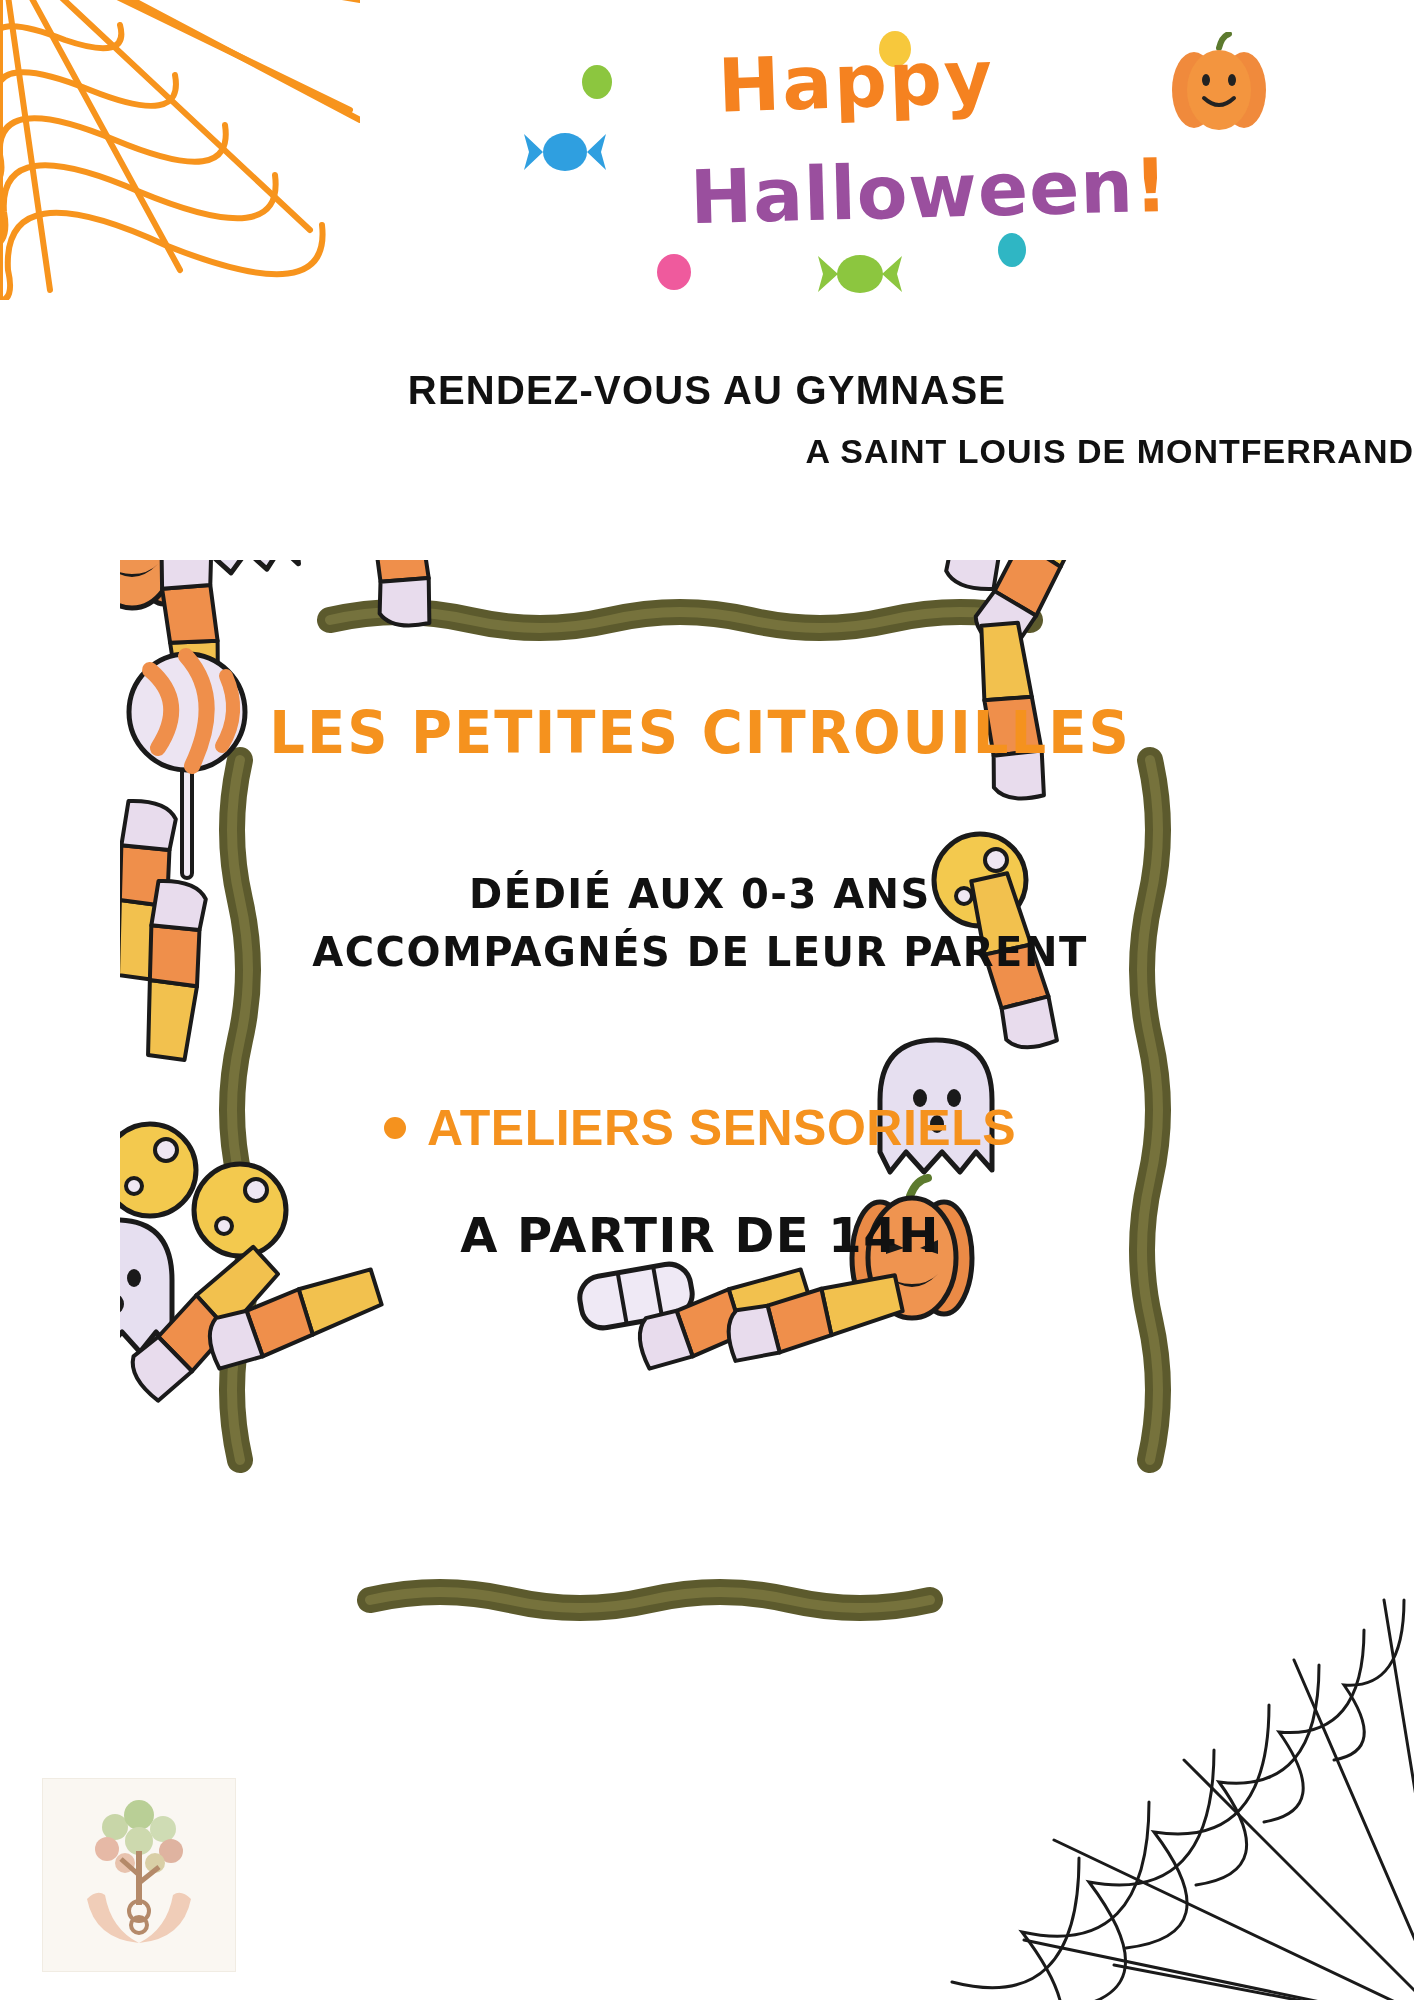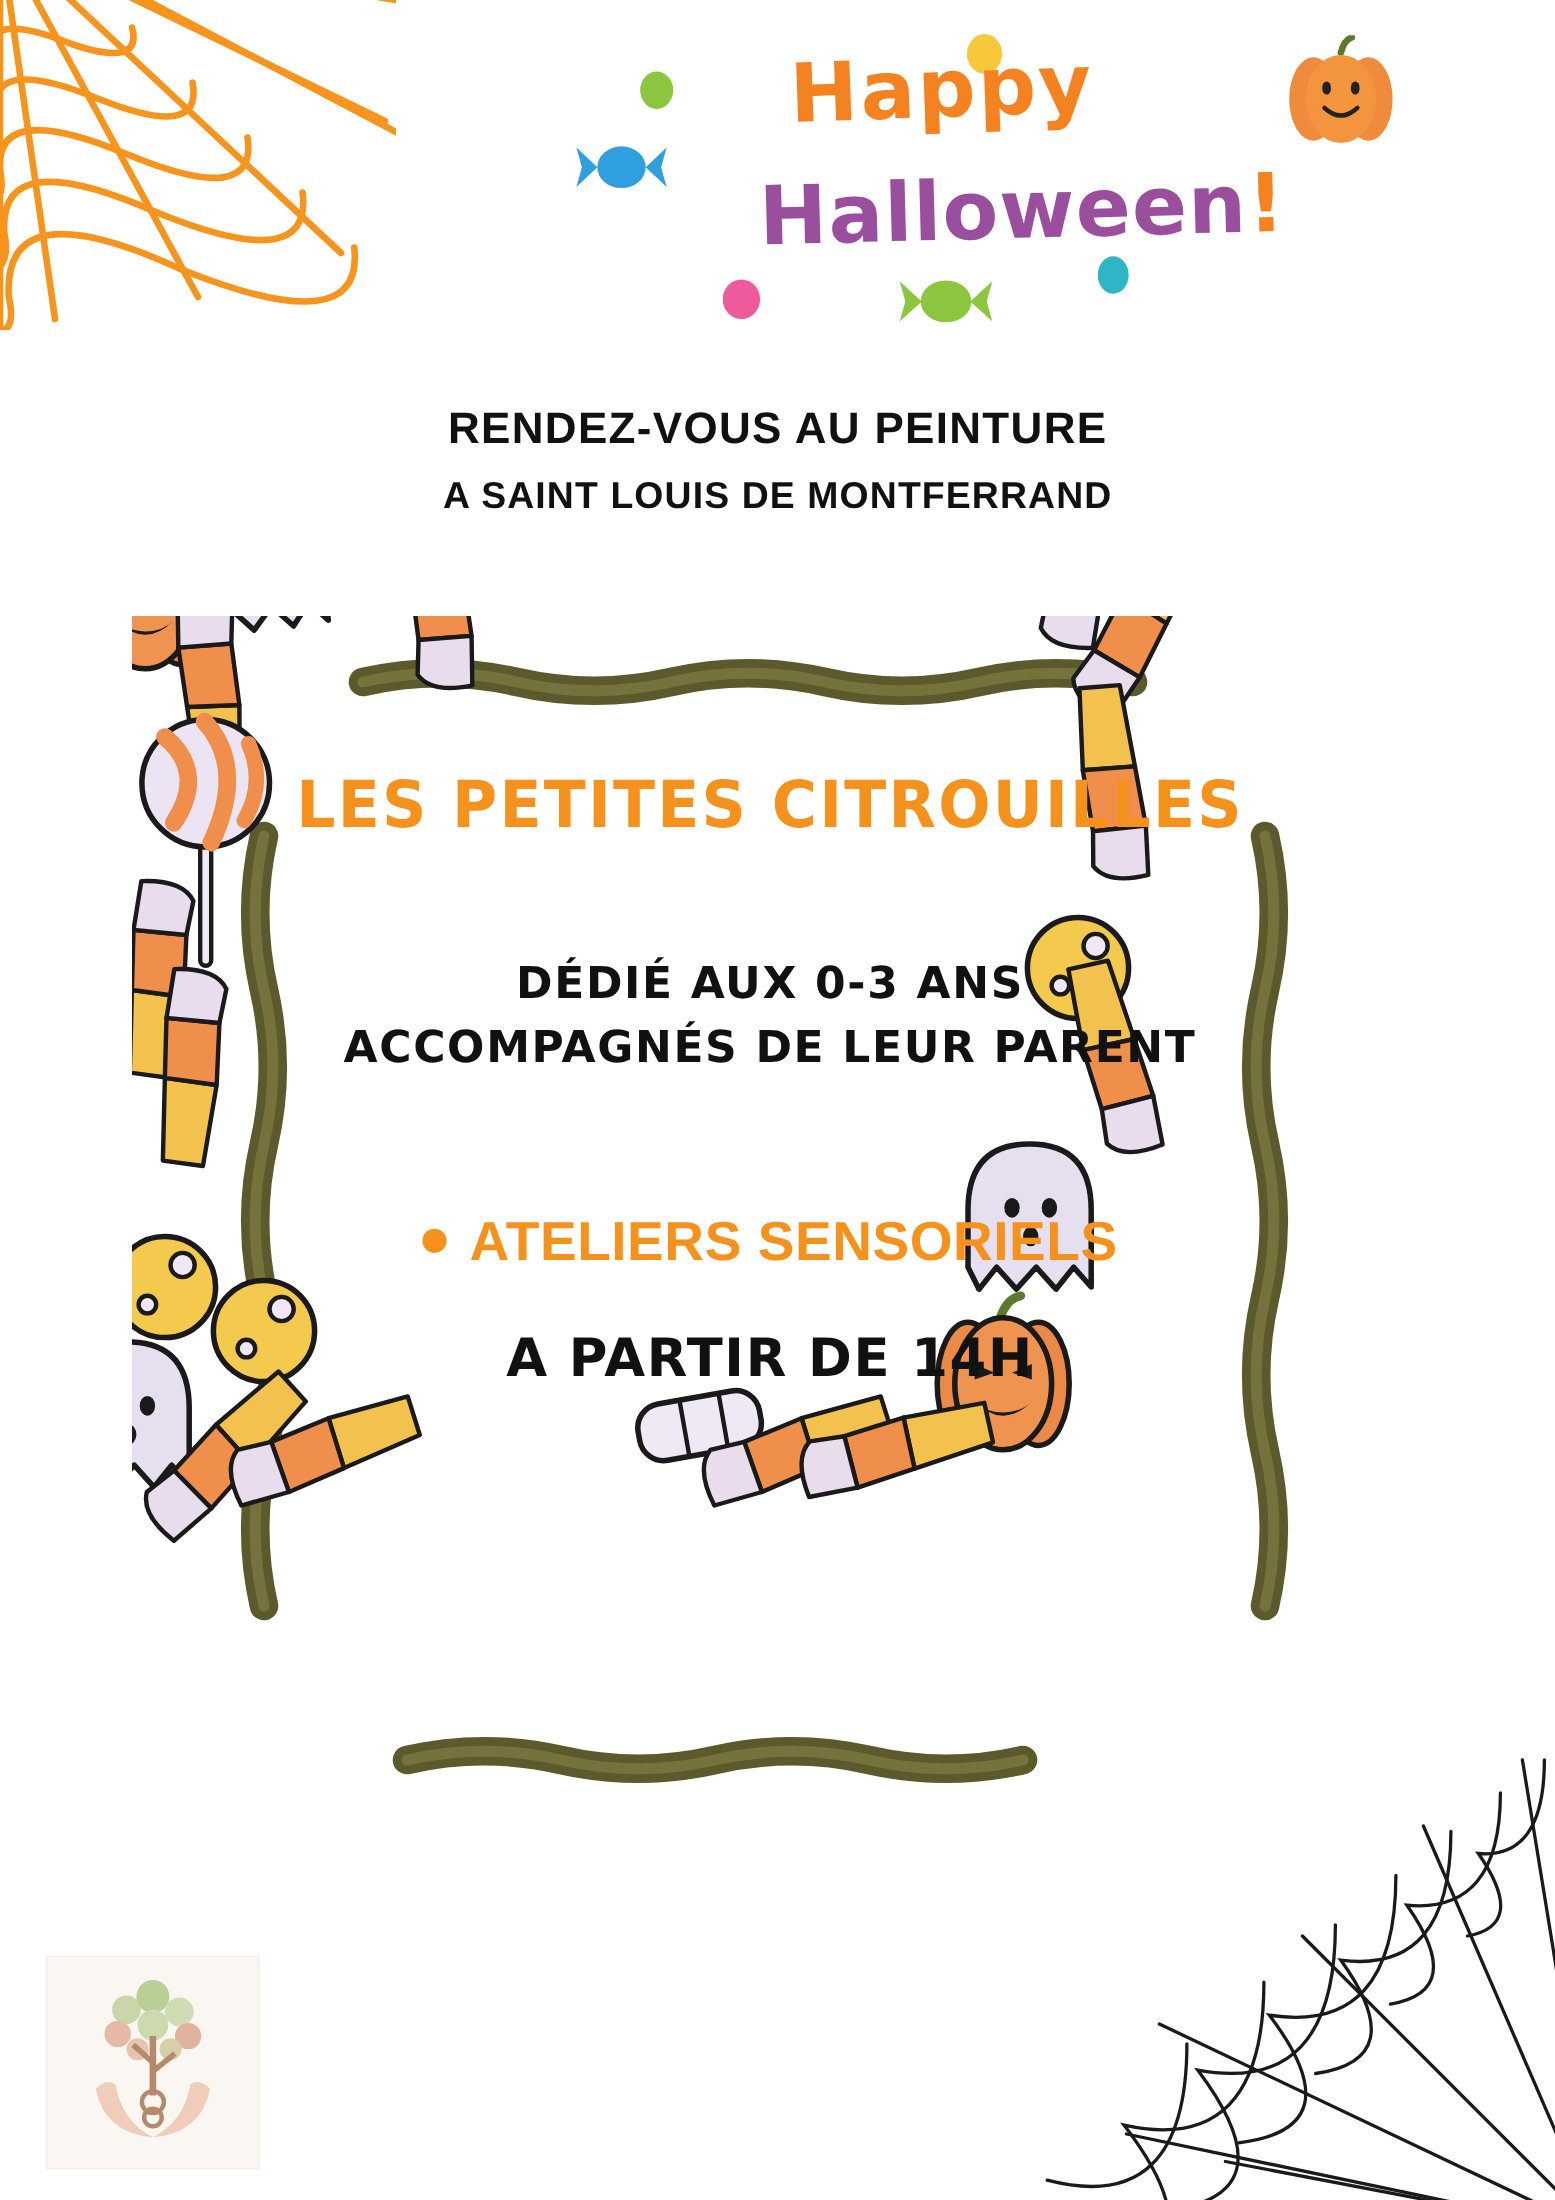--- a/index.html
+++ b/index.html
@@ -76,21 +76,21 @@
     font-family: "Liberation Sans", sans-serif;
     font-weight: bold;
     font-size: 40px;
     letter-spacing: 1.2px;
     color: #111111;
   }
   .headline-2 {
     position: absolute;
     left: 0; right: 0;
     top: 432px;
-    text-align: center;
+    text-align: right;
     font-family: "Liberation Sans", sans-serif;
     font-weight: bold;
     font-size: 34px;
     letter-spacing: 1px;
     color: #111111;
   }
 
   
   .frame {
     position: absolute;
@@ -262,21 +262,21 @@
       <path d="M55 16 q3 -12 10 -14" stroke="#5c7a2e" stroke-width="6" fill="none" stroke-linecap="round"></path>
       <ellipse cx="30" cy="58" rx="22" ry="38" fill="#f08a3c"></ellipse>
       <ellipse cx="80" cy="58" rx="22" ry="38" fill="#f08a3c"></ellipse>
       <ellipse cx="55" cy="58" rx="32" ry="40" fill="#f3953f"></ellipse>
       <ellipse cx="42" cy="48" rx="4" ry="6" fill="#222"></ellipse>
       <ellipse cx="68" cy="48" rx="4" ry="6" fill="#222"></ellipse>
       <path d="M40 66 q15 14 30 0" stroke="#222" stroke-width="4" fill="none" stroke-linecap="round"></path>
     </svg>
   </div>
 
-  <div class="headline-1">RENDEZ-VOUS AU PEINTURE</div>
+  <div class="headline-1">RENDEZ-VOUS AU GYMNASE</div>
   <div class="headline-2">A SAINT LOUIS DE MONTFERRAND</div>
 
   <svg class="frame" viewBox="0 0 1160 1120">
     <defs>
       <g id="candycorn">
         <path d="M0 0 L34 -14 L70 52 L26 70 Z" fill="#f2c14e" stroke="#1a1a1a" stroke-width="4" stroke-linejoin="round"></path>
         <path d="M26 70 L70 52 L96 100 L52 120 Z" fill="#ef8f4b" stroke="#1a1a1a" stroke-width="4" stroke-linejoin="round"></path>
         <path d="M52 120 L96 100 L112 142 Q80 162 62 150 Z" fill="#e8dced" stroke="#1a1a1a" stroke-width="4" stroke-linejoin="round"></path>
       </g>
       <g id="ghost">

